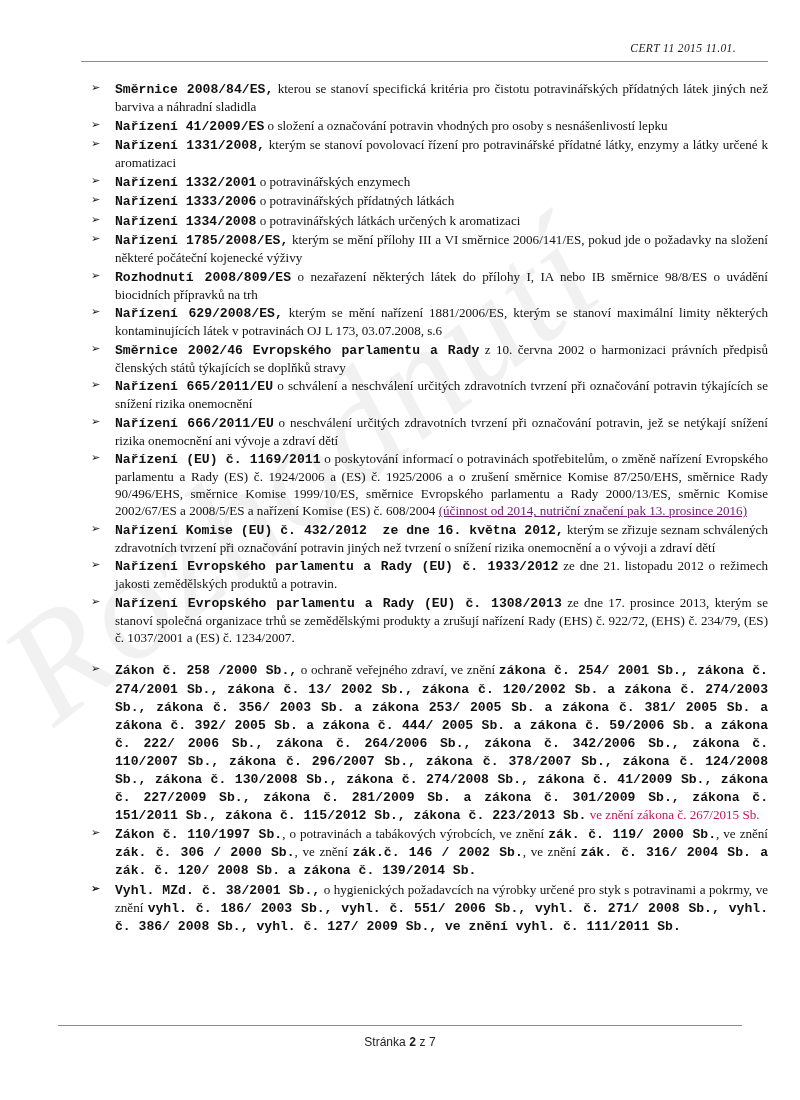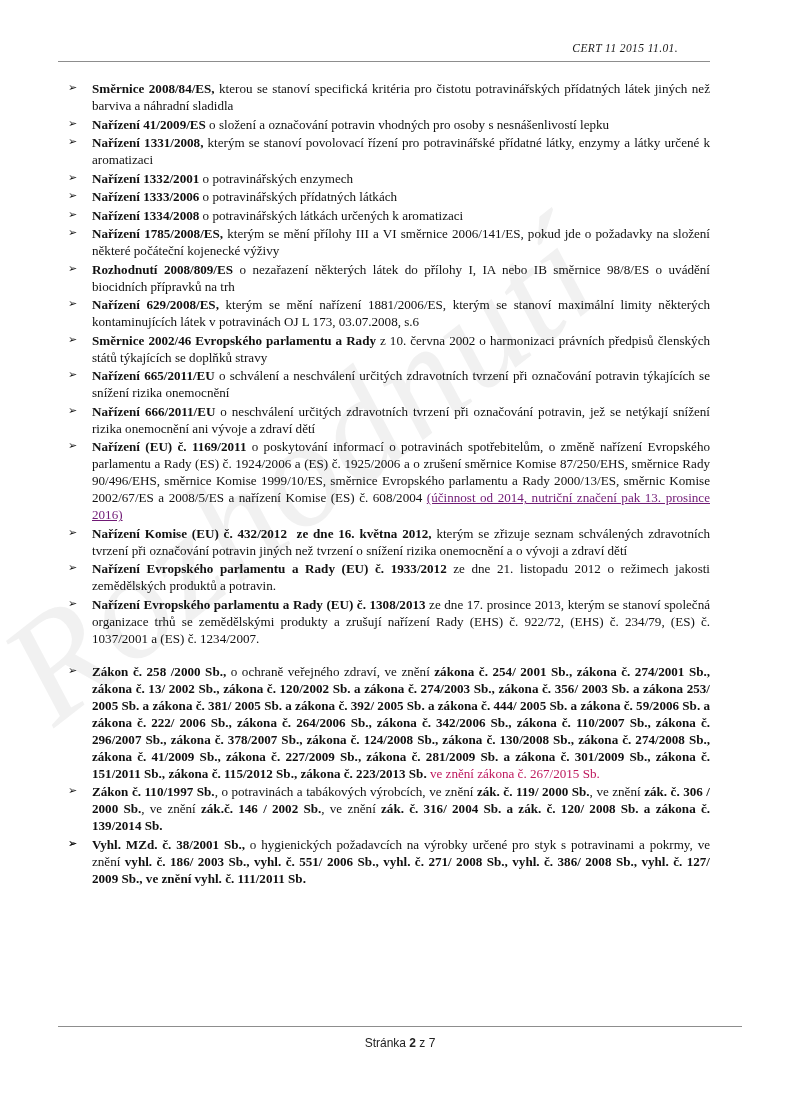--- a/index.html
+++ b/index.html
@@ -32,21 +32,22 @@
     transform: rotate(-38deg);
     transform-origin: left top;
     letter-spacing: 2px;
     white-space: nowrap;
     pointer-events: none;
     user-select: none;
   }
   .content {
     position: relative;
     z-index: 2;
-    padding: 42px 90px 0 58px;
+    padding: 42px 32px 0 58px;
+    margin-left: 23px;
   }
   .header {
     text-align: right;
     font-family: "Liberation Serif", serif;
     font-size: 11.5px;
     font-style: italic;
     color: #1a1a1a;
     letter-spacing: 0.4px;
     padding-right: 32px;
     padding-bottom: 7px;
@@ -79,21 +80,21 @@
     position: absolute;
     left: 10px;
     top: 0px;
     font-size: 11px;
     color: #111;
     line-height: 1.45;
   }
   .group-gap {
     height: 14px;
   }
-  b { font-weight: bold; }
+  b { font-weight: bold; font-family: Liberation Mono, monospace; }
   .red {
     color: #be185d;
   }
   .red-u {
     color: #701a75;
     text-decoration: underline;
   }
   .footer {
     position: absolute;
     left: 0;

